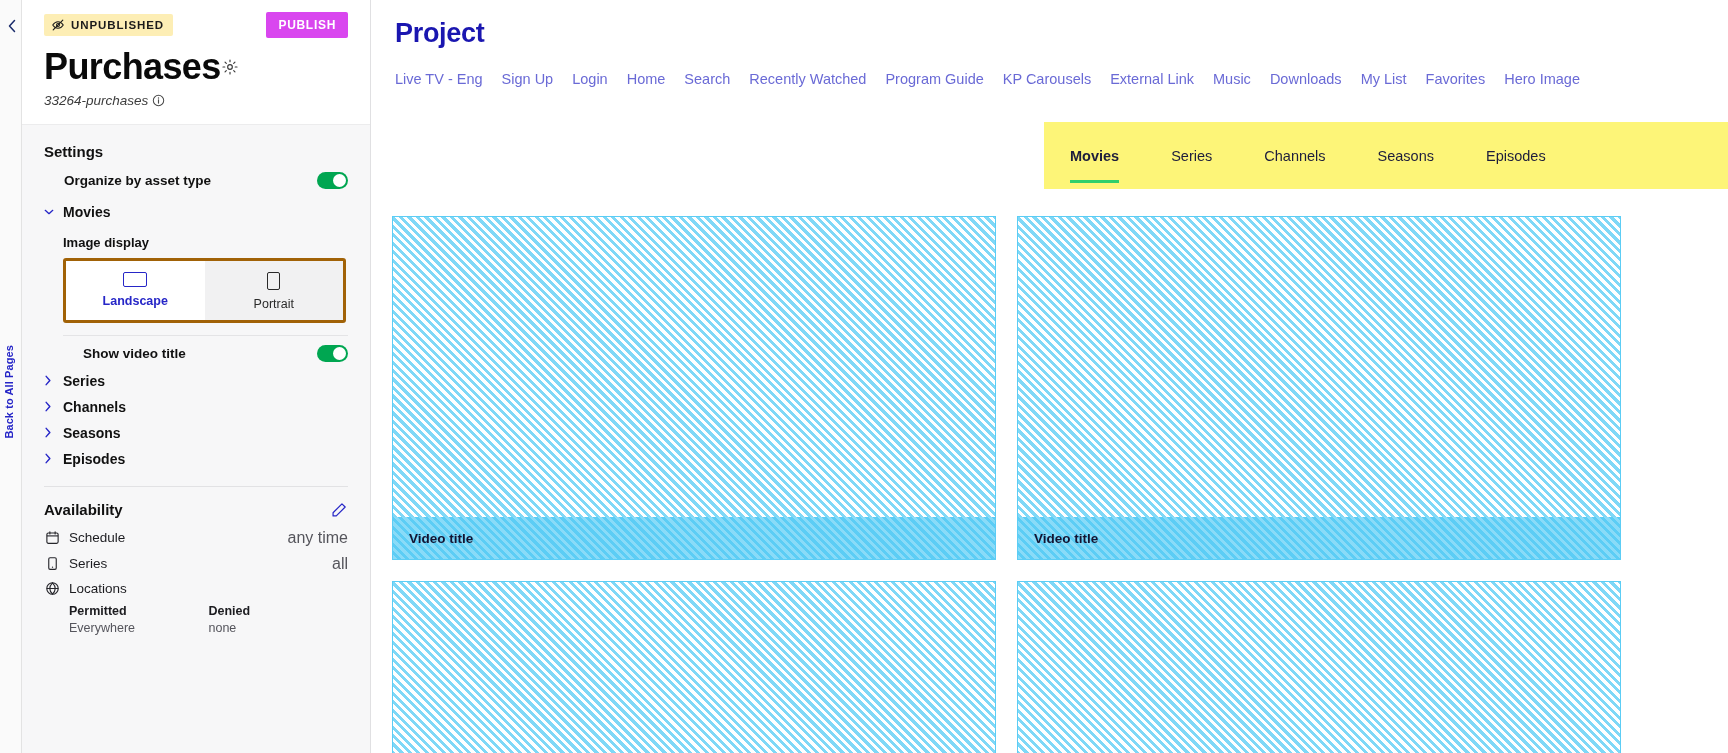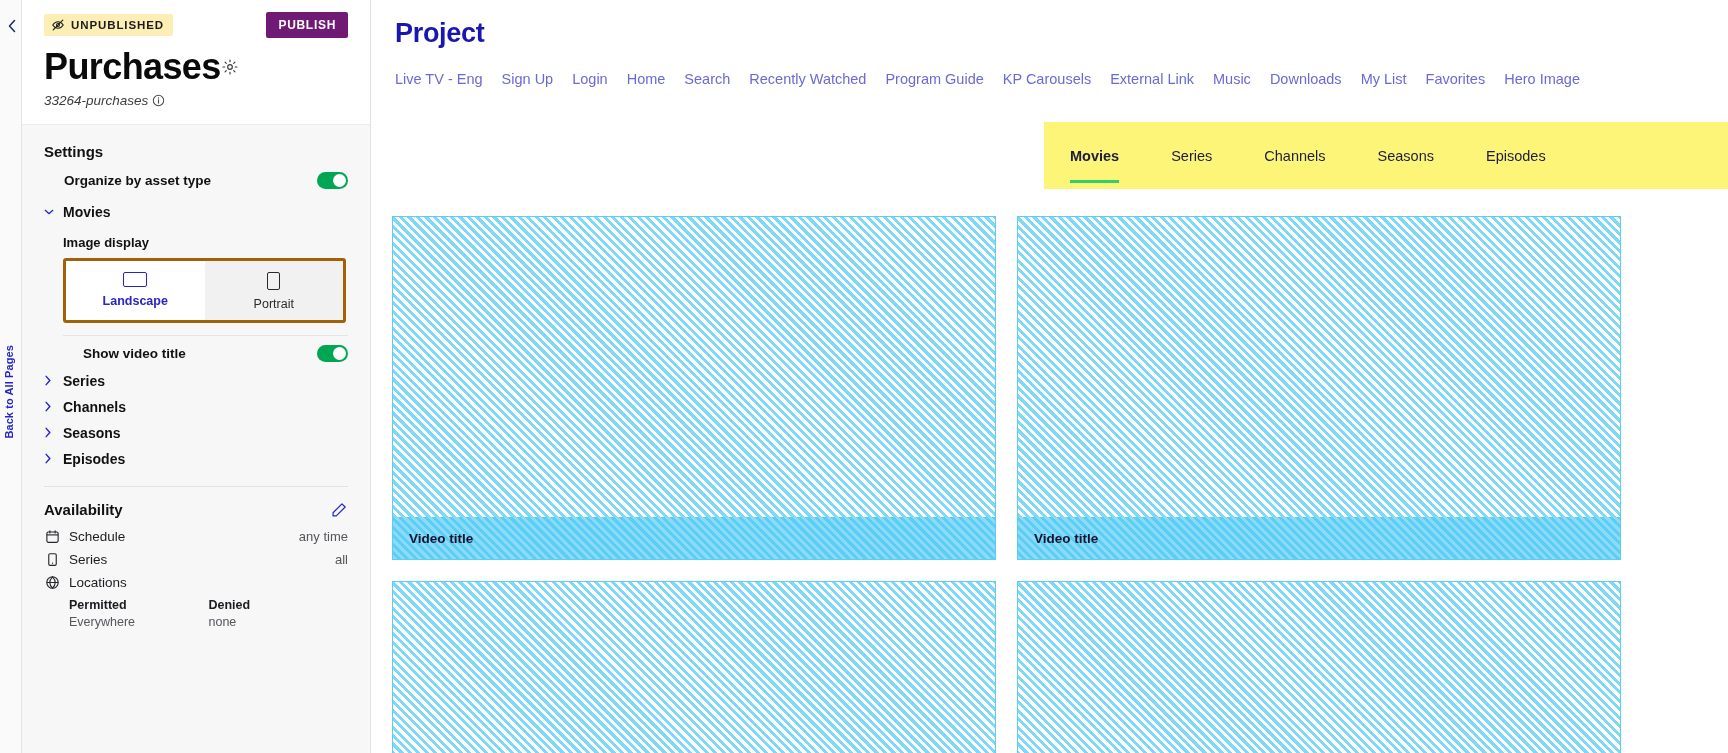--- a/index.html
+++ b/index.html
@@ -47,21 +47,21 @@
   }
   .head-row { display: flex; align-items: center; justify-content: space-between; }
   .badge-unpub {
     display: inline-flex; align-items: center; gap: 6px;
     background: #fdeeb5; color: #1b1b1b;
     font-size: 11.5px; font-weight: 700; letter-spacing: 0.9px;
     padding: 4px 9px 4px 7px; border-radius: 2px;
   }
   .badge-unpub svg { display: block; }
   .btn-publish {
-    background: #701a75; color: #fff;
+    background: #d946ef; color: #fff;
     font-size: 12px; font-weight: 700; letter-spacing: 0.7px;
     padding: 6px 12px; border: none; border-radius: 2px; cursor: pointer;
   }
   .title-row { display: flex; align-items: flex-end; justify-content: flex-start; margin-top: 10px; }
   .page-title { font-size: 36px; font-weight: 700; color: #0a0a0a; letter-spacing: -0.6px; line-height: 1.05; }
   .gear-btn { color: #3a3a3a; cursor: pointer; padding-bottom: 6px; }
   .slug-row { display: flex; align-items: center; gap: 4px; margin-top: 7px; }
   .slug { font-size: 13.5px; font-style: italic; color: #3c3c3c; }
   .info-i { color: #4a4a4a; display: inline-flex; cursor: pointer; }
 
@@ -106,21 +106,21 @@
   .hr { height: 1px; background: #e2e2e4; margin: 14px 0 14px 0; }
 
   .avail-head { display: flex; align-items: center; justify-content: space-between; margin-bottom: 7px; }
   .avail-title { font-size: 15px; font-weight: 700; color: #111; }
   .edit-btn { color: #2626c7; cursor: pointer; display: inline-flex; }
 
   .avail-row { display: flex; align-items: center; justify-content: space-between; padding: 4px 0; }
   .avail-left { display: flex; align-items: center; gap: 9px; }
   .avail-left .av-ic { color: #26262b; display: inline-flex; width: 16px; justify-content: center; }
   .avail-left .av-label { font-size: 13.5px; color: #1c1c20; }
-  .avail-val { font-size: 13px; color: #55555c; }
+  .avail-val { font-size: 16px; color: #55555c; }
 
   .loc-grid { display: flex; padding-left: 25px; margin-top: 4px; }
   .loc-col { width: 152px; }
   .loc-h { font-size: 12.5px; font-weight: 700; color: #1c1c20; margin-bottom: 3px; }
   .loc-v { font-size: 12.5px; color: #55555c; }
 
   
   .main { flex: 1; height: 753px; background: #fff; position: relative; overflow: hidden; }
   .brand { font-size: 27px; font-weight: 700; color: #1a16b0; padding: 18px 4px 0 24px; letter-spacing: -0.3px; }
   .nav { display: flex; gap: 19px; padding: 22px 0 0 24px; white-space: nowrap; }

